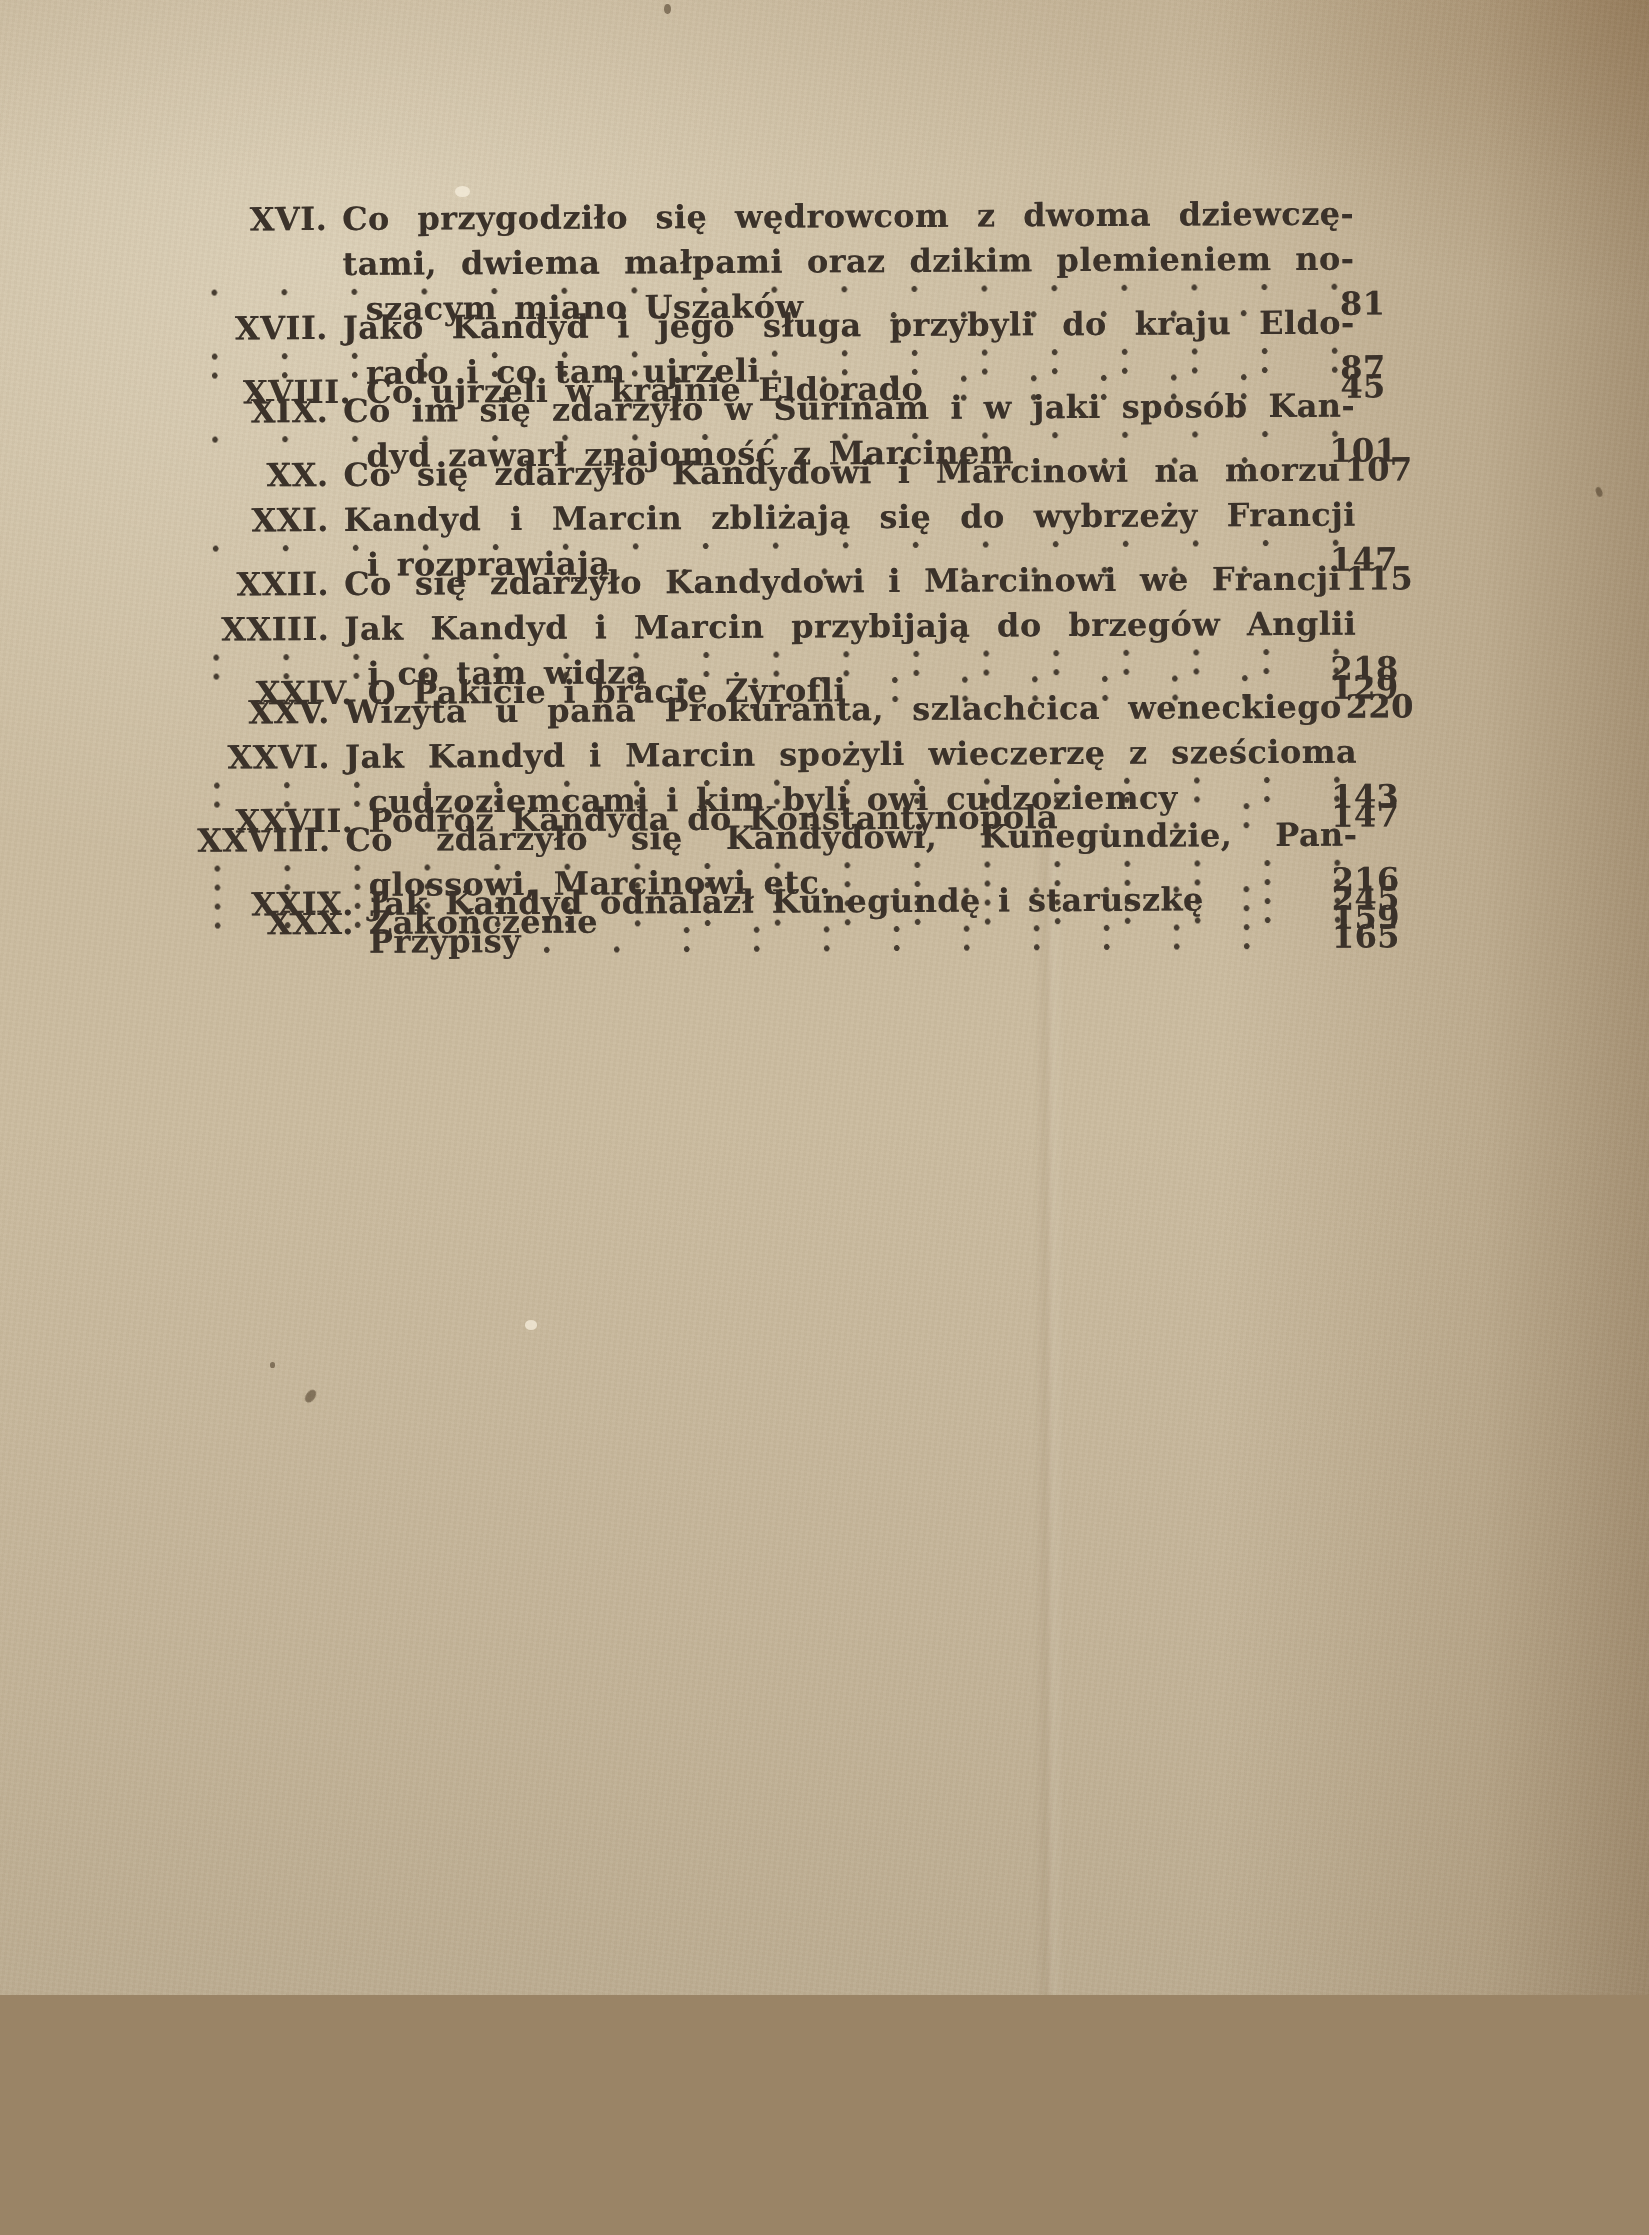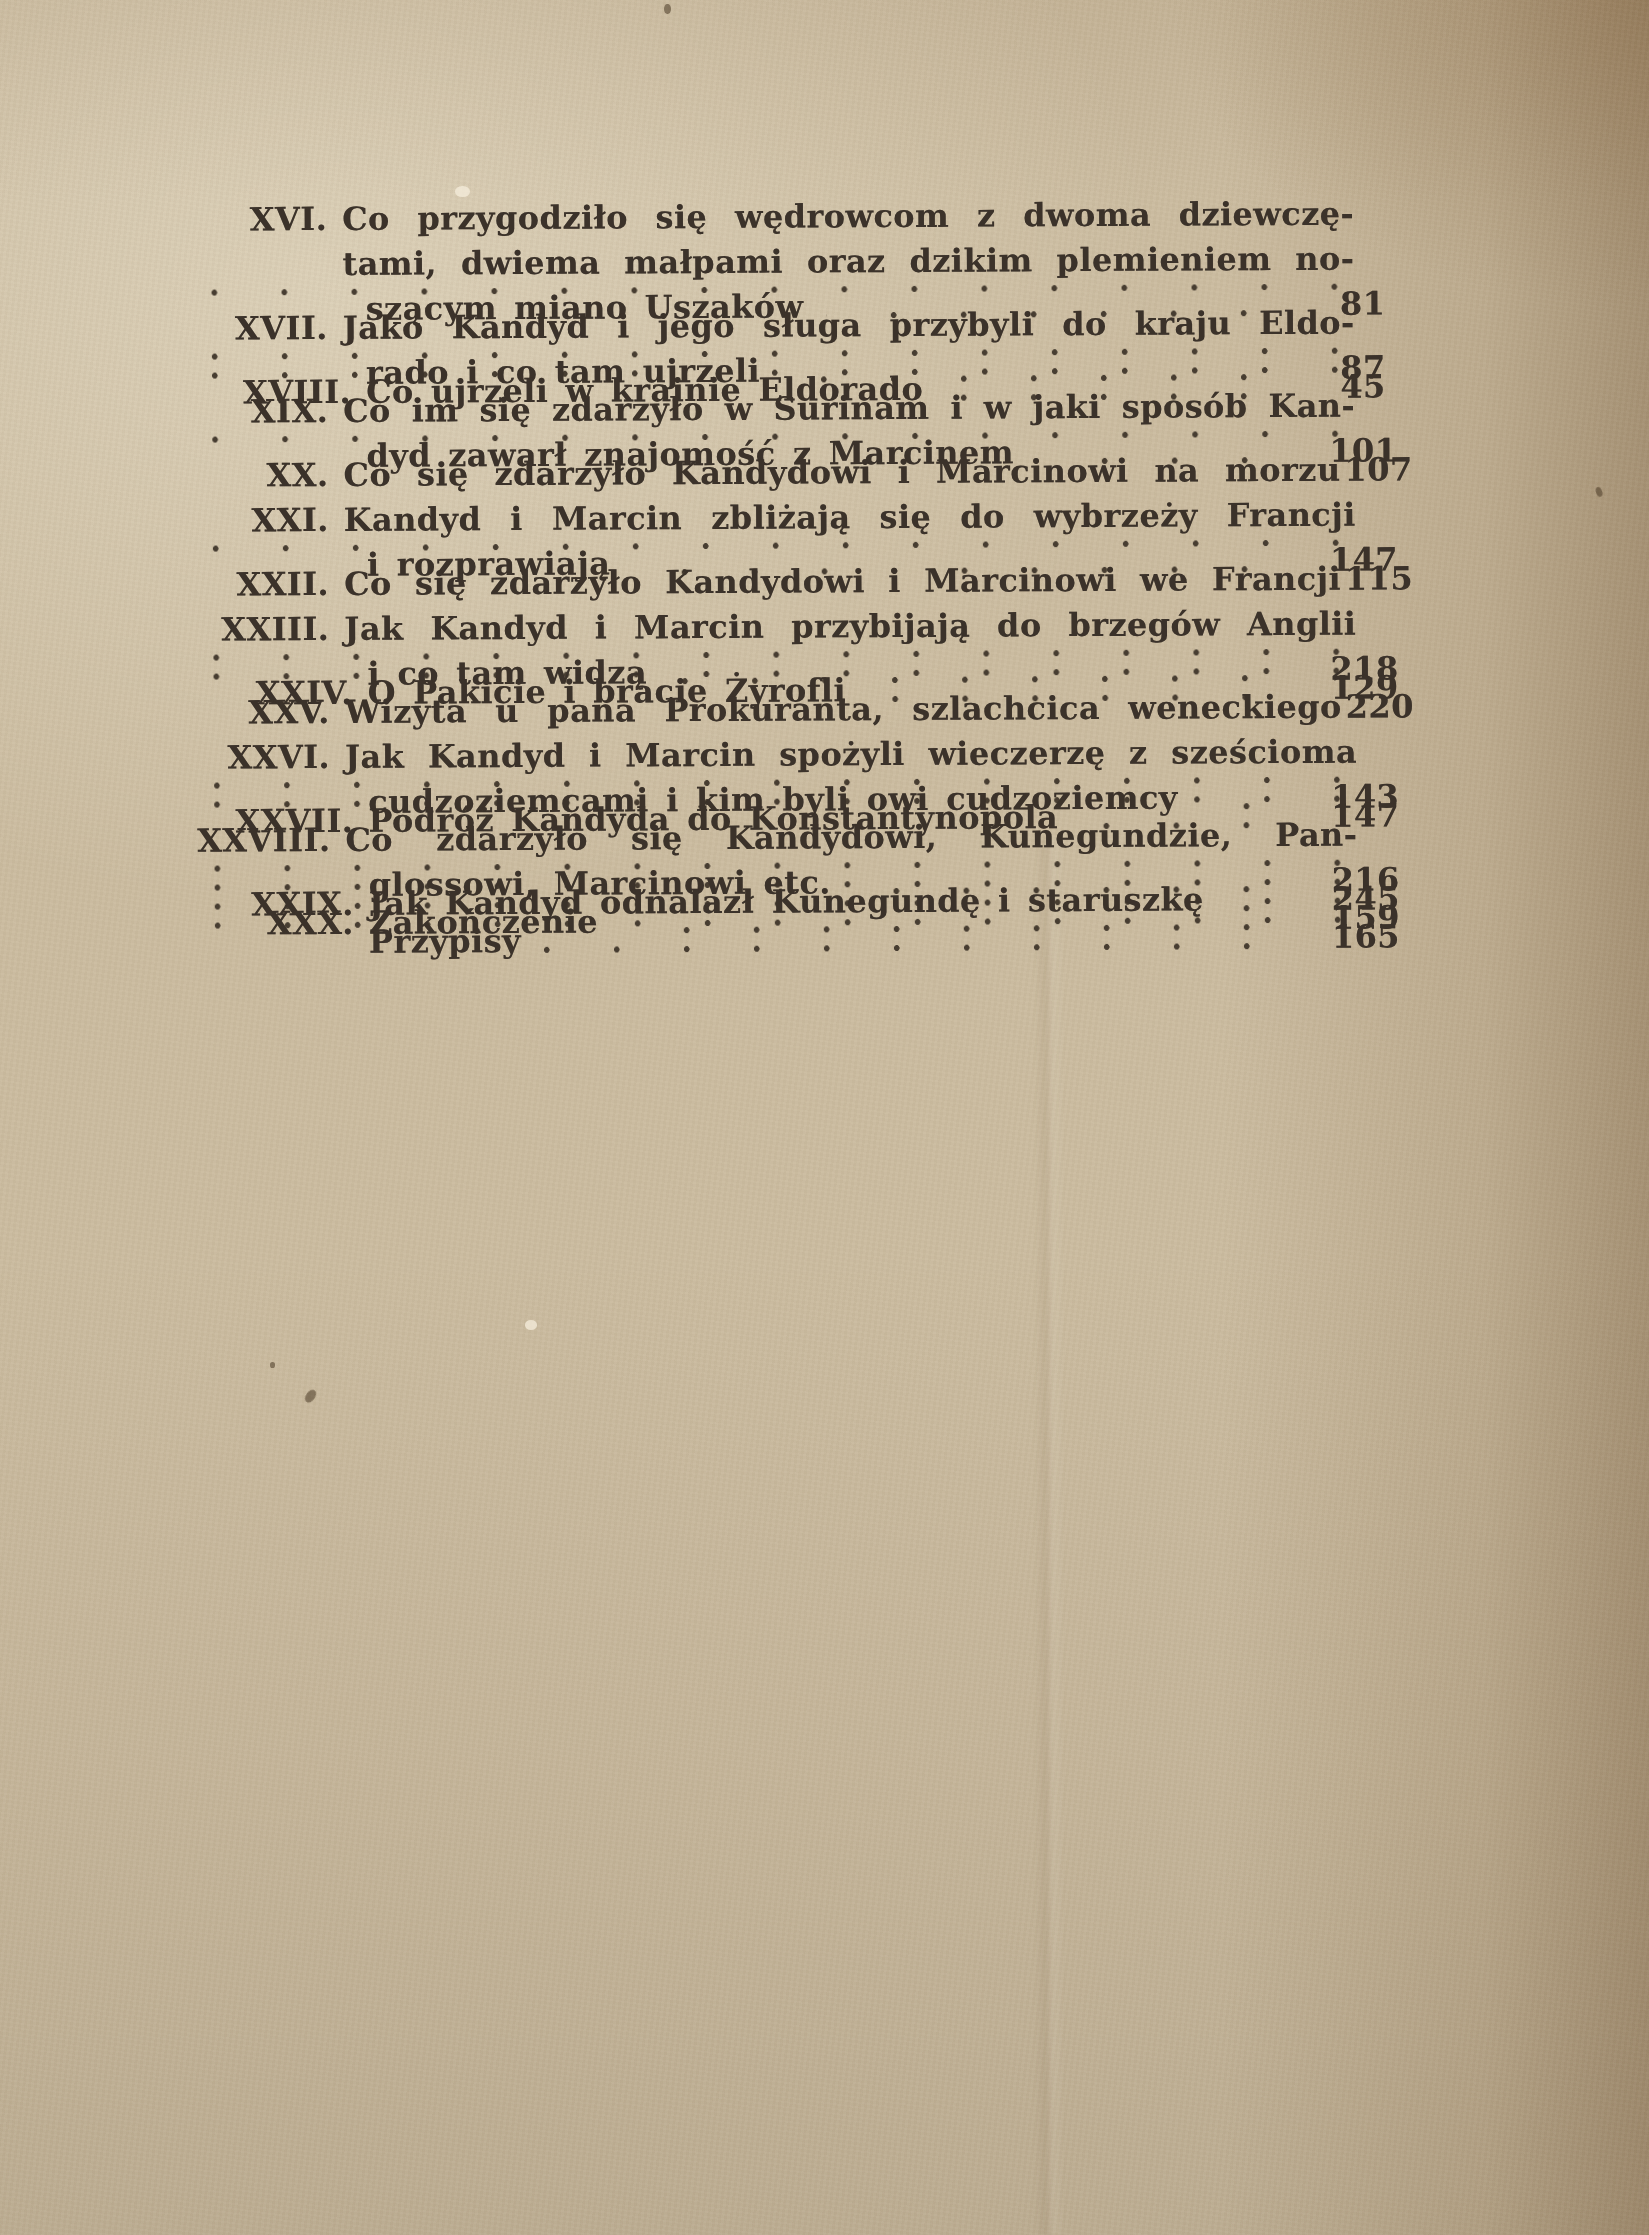--- a/index.html
+++ b/index.html
@@ -1,19 +1,19 @@
 <!DOCTYPE html>
 <html style="font-size:15px"><head>
 <meta charset="utf-8">
 <style>
   html, body { margin: 0; padding: 0; background: #9a8466; }
   .photo {
     position: relative;
     width: 1649px;
-    height: 2235px;
+    height: 1995px;
     overflow: hidden;
     background:
       
       repeating-linear-gradient(97deg, rgba(255,255,255,0.018) 0 2.9px, rgba(80,58,34,0.018) 2.9px 5.7px),
       repeating-linear-gradient(8deg, rgba(255,255,255,0.014) 0 1.9px, rgba(80,58,34,0.014) 1.9px 4.8px),
       
       radial-gradient(1284px 951px at 20% 13%, rgba(255,250,234,0.32), rgba(255,250,234,0) 65%),
       
       radial-gradient(666px 428px at 100% 0%, rgba(118,84,46,0.28), rgba(118,84,46,0) 72%),
       

